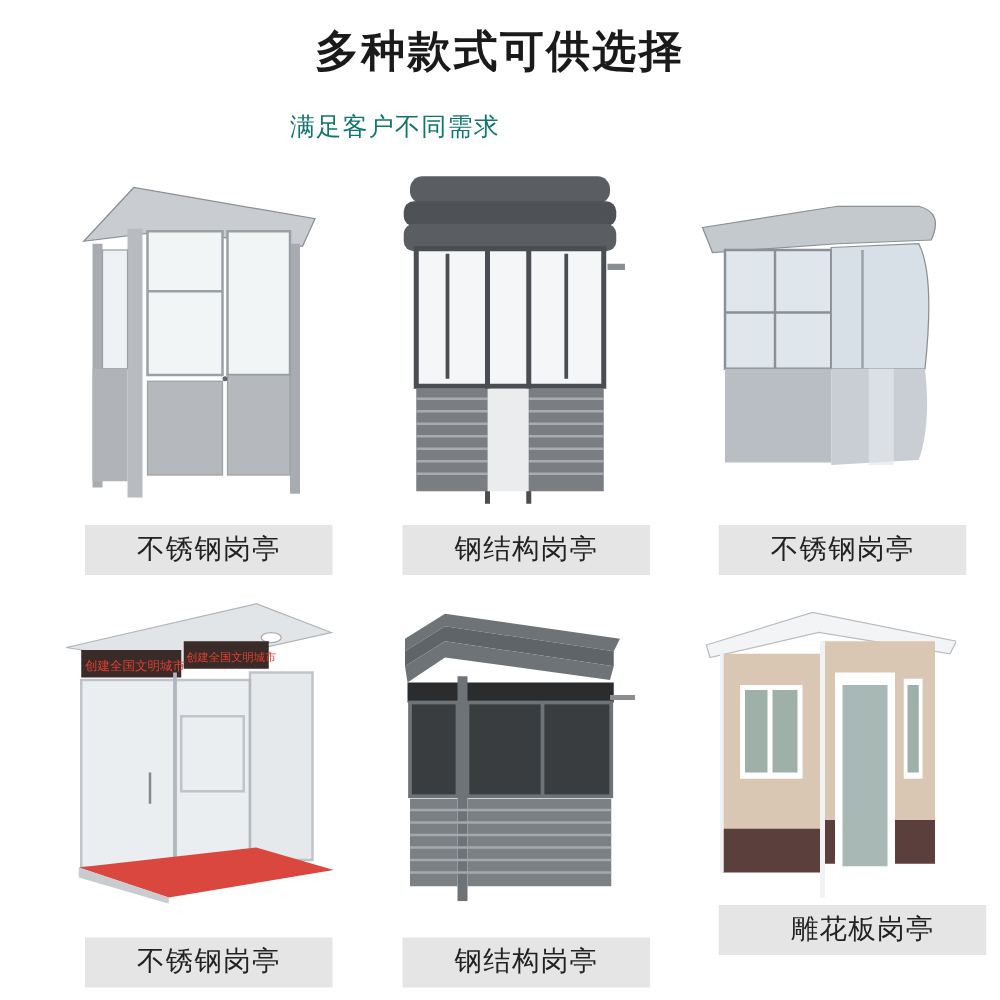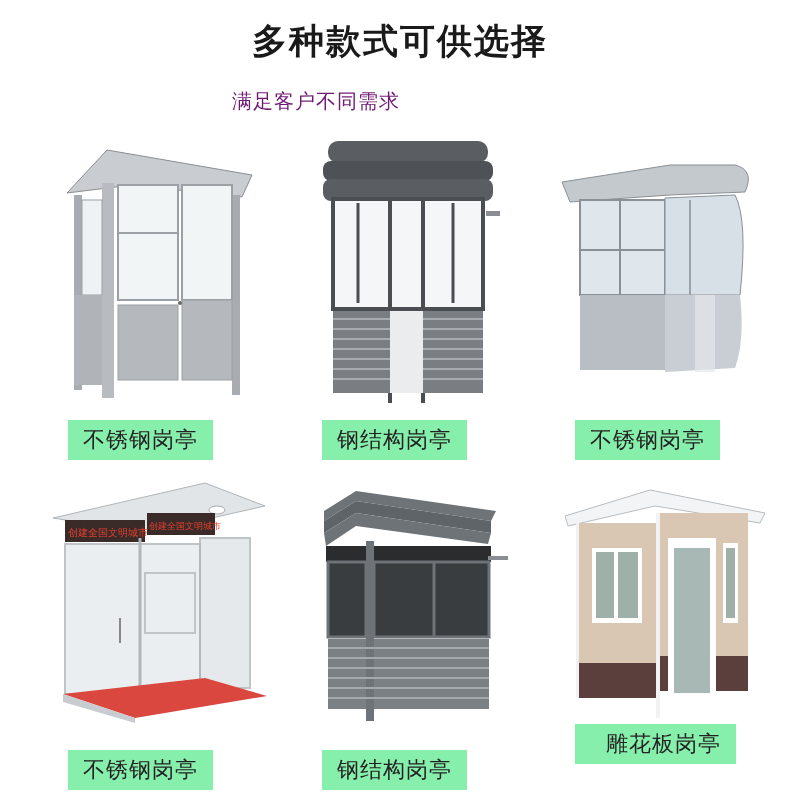--- a/index.html
+++ b/index.html
@@ -1,20 +1,20 @@
 <!DOCTYPE html>
 <html><head>
 <meta charset="utf-8">
 <style>
   html, body { margin:0; padding:0; background:#fff; }
   body { width:800px; height:800px; position:relative; overflow:hidden; font-family:"DejaVu Sans", sans-serif; }
   .title { position:absolute; top:18px; left:0; width:800px; text-align:center; font-size:35px; font-weight:bold; color:#1a1a1a; letter-spacing:2px; }
-  .subtitle { position:absolute; top:88px; left:0; width:632px; text-align:center; font-size:20px; color:#701a75; letter-spacing:1px; }
+  .subtitle { position:absolute; top:88px; left:0; width:632px; text-align:center; font-size:20px; color:#0f766e; letter-spacing:1px; }
   .pic { position:absolute; }
-  .label { position:absolute; width:145px; height:40px; background:#86efac; color:#222; font-size:22px; line-height:40px; text-align:center; letter-spacing:1px; }
+  .label { position:absolute; width:198px; height:40px; background:#e5e5e5; color:#222; font-size:22px; line-height:40px; text-align:center; letter-spacing:1px; }
   svg { display:block; }
 </style>
 </head>
 <body>
 
 <div class="title">多种款式可供选择</div>
 <div class="subtitle">满足客户不同需求</div>
 
 <div class="pic" style="left:62px;top:145px;">
   <svg width="195" height="255" viewBox="0 0 195 255">

